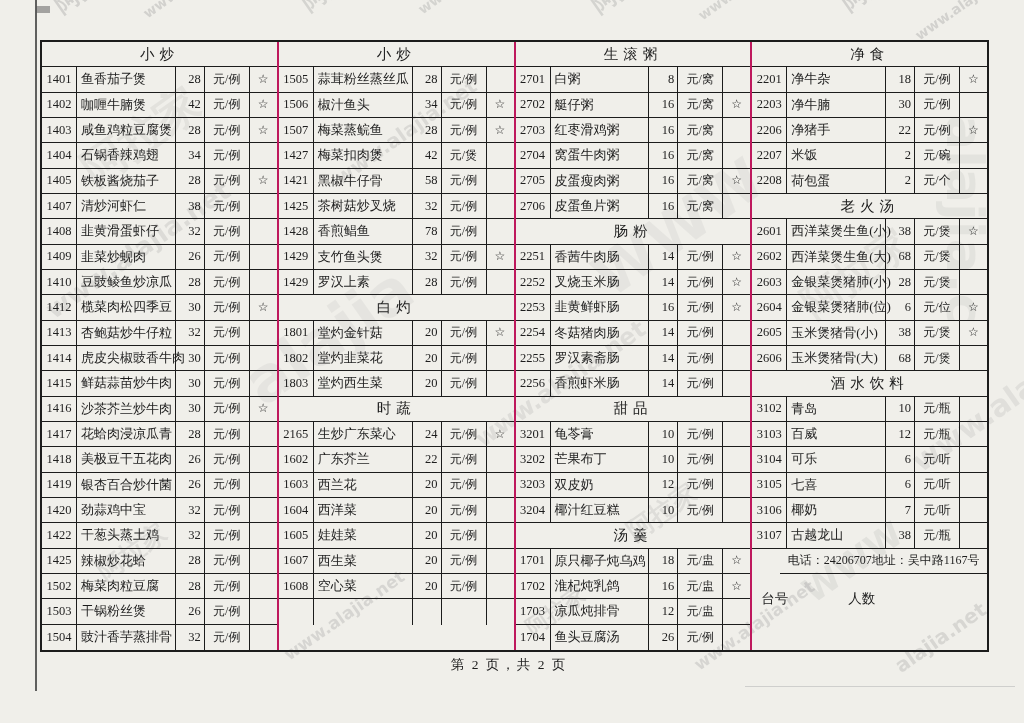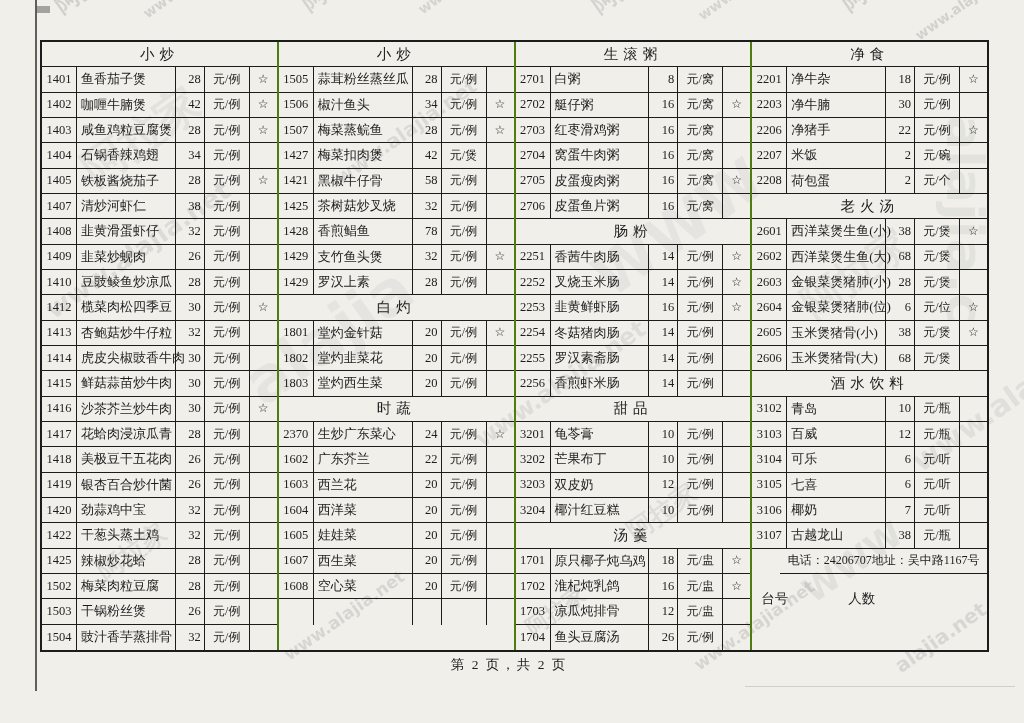--- a/index.html
+++ b/index.html
@@ -20,21 +20,21 @@
   
   .scan-line-left{position:absolute;left:35px;top:0;width:2px;height:691px;background:#3b3b3b;opacity:.8;z-index:2;}
   .scan-smudge{position:absolute;left:36px;top:6px;width:14px;height:7px;background:#555;opacity:.5;z-index:2;}
   .scan-faint-br{position:absolute;left:745px;top:686px;width:270px;height:1px;background:#b9b9b9;opacity:.6;z-index:0;}
 
   .menu-table{
     position:absolute;left:40px;top:40px;width:945px;height:608px;
     display:flex;border:2px solid #1c1c1c;z-index:1;background:transparent;
     --rh:25.333px;
   }
-  .col{flex:1 1 0;display:flex;flex-direction:column;border-right:2px solid #4d7c0f;min-width:0;}
+  .col{flex:1 1 0;display:flex;flex-direction:column;border-right:2px solid #be185d;min-width:0;}
   .col:last-child{border-right:none;}
   .row{
     flex:0 0 var(--rh);box-sizing:border-box;
     border-bottom:1.5px solid #1c1c1c;
     display:flex;align-items:stretch;overflow:hidden;
   }
   .col .row:last-child{border-bottom:none;}
   .row.section{align-items:center;justify-content:center;font-size:14.5px;letter-spacing:5px;}
   .cell{display:flex;align-items:center;box-sizing:border-box;min-width:0;}
   .c-code{flex:0 0 35px;border-right:1.4px solid #1c1c1c;justify-content:center;font-size:12.5px;}
@@ -334,21 +334,21 @@
         <div class="cell c-code">1803</div>
         <div class="cell c-name">堂灼西生菜</div>
         <div class="cell c-price">20</div>
         <div class="cell c-unit">元/例</div>
         <div class="cell c-star"></div>
       </div>
       <div class="row section">
         <div>时蔬</div>
       </div>
       <div class="row dish">
-        <div class="cell c-code">2370</div>
+        <div class="cell c-code">2165</div>
         <div class="cell c-name">生炒广东菜心</div>
         <div class="cell c-price">24</div>
         <div class="cell c-unit">元/例</div>
         <div class="cell c-star">
           <div>☆</div>
         </div>
       </div>
       <div class="row dish">
         <div class="cell c-code">1602</div>
         <div class="cell c-name">广东芥兰</div>

